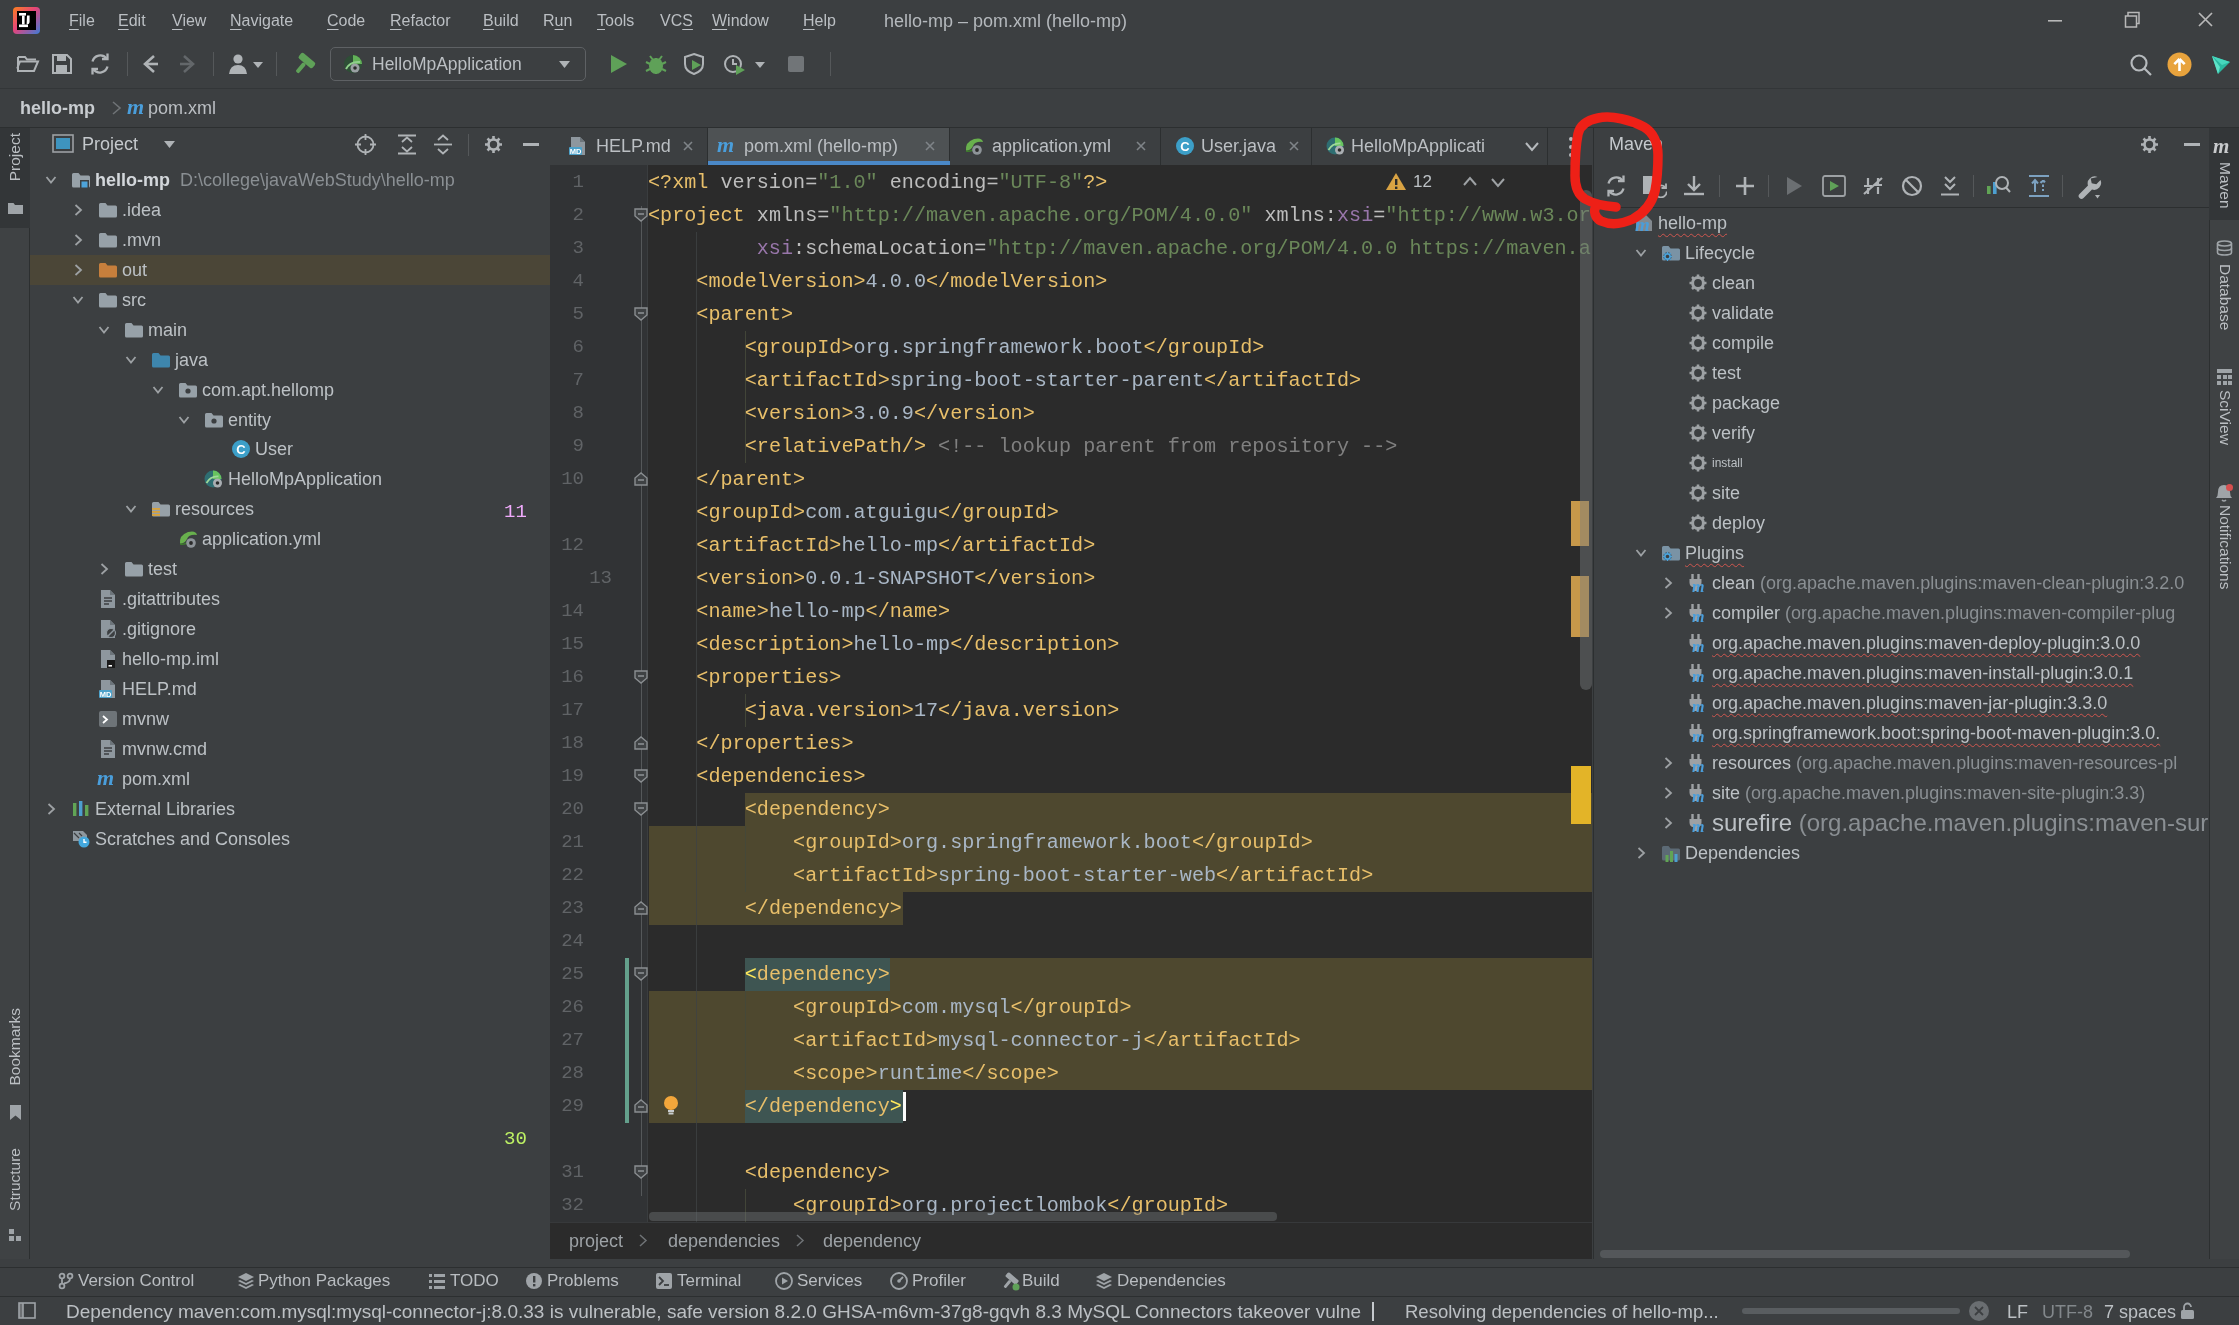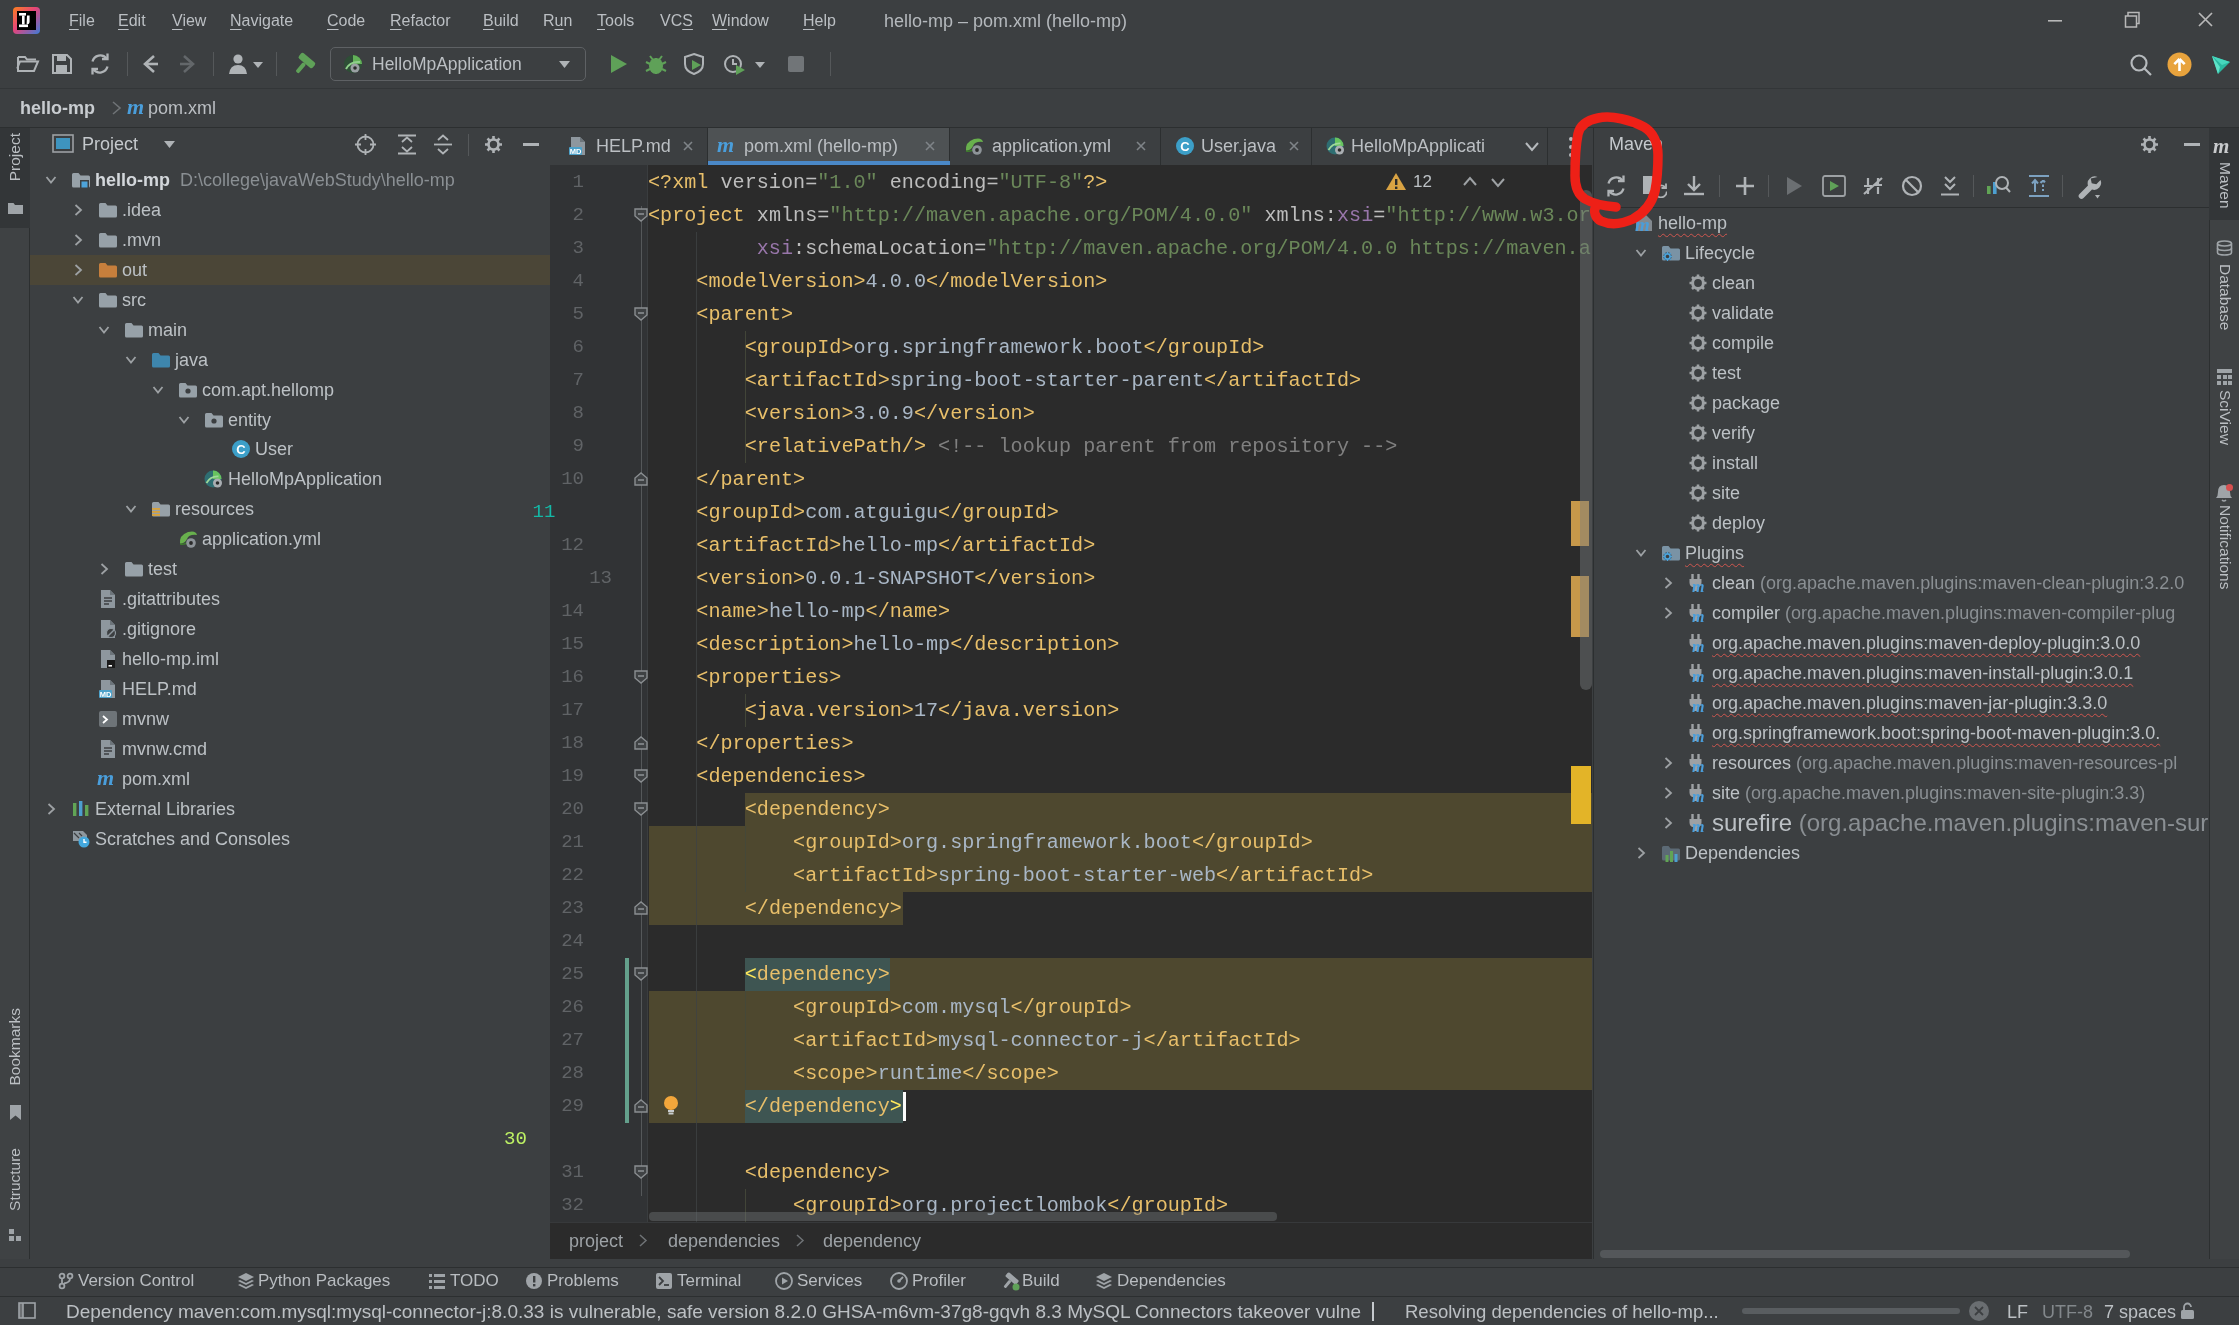--- a/index.html
+++ b/index.html
@@ -462,21 +462,21 @@
 <div class="abs mono" style="left:504px;top:165.5px;width:80px;text-align:right;line-height:33.0px;font-size:19px;color:#606366;">1</div>
 <div class="abs mono" style="left:504px;top:198.5px;width:80px;text-align:right;line-height:33.0px;font-size:19px;color:#606366;">2</div>
 <div class="abs mono" style="left:504px;top:231.5px;width:80px;text-align:right;line-height:33.0px;font-size:19px;color:#606366;">3</div>
 <div class="abs mono" style="left:504px;top:264.5px;width:80px;text-align:right;line-height:33.0px;font-size:19px;color:#606366;">4</div>
 <div class="abs mono" style="left:504px;top:297.5px;width:80px;text-align:right;line-height:33.0px;font-size:19px;color:#606366;">5</div>
 <div class="abs mono" style="left:504px;top:330.5px;width:80px;text-align:right;line-height:33.0px;font-size:19px;color:#606366;">6</div>
 <div class="abs mono" style="left:504px;top:363.5px;width:80px;text-align:right;line-height:33.0px;font-size:19px;color:#606366;">7</div>
 <div class="abs mono" style="left:504px;top:396.5px;width:80px;text-align:right;line-height:33.0px;font-size:19px;color:#606366;">8</div>
 <div class="abs mono" style="left:504px;top:429.5px;width:80px;text-align:right;line-height:33.0px;font-size:19px;color:#606366;">9</div>
 <div class="abs mono" style="left:504px;top:462.5px;width:80px;text-align:right;line-height:33.0px;font-size:19px;color:#606366;">10</div>
-<div class="abs mono" style="left:504px;top:495.5px;width:80px;text-align:center;line-height:33.0px;font-size:19px;color:#14b8a6;">11</div>
+<div class="abs mono" style="left:504px;top:495.5px;width:80px;text-align:left;line-height:33.0px;font-size:19px;color:#f0abfc;">11</div>
 <div class="abs mono" style="left:504px;top:528.5px;width:80px;text-align:right;line-height:33.0px;font-size:19px;color:#606366;">12</div>
 <div class="abs mono" style="left:532px;top:561.5px;width:80px;text-align:right;line-height:33.0px;font-size:19px;color:#606366;">13</div>
 <div class="abs mono" style="left:504px;top:594.5px;width:80px;text-align:right;line-height:33.0px;font-size:19px;color:#606366;">14</div>
 <div class="abs mono" style="left:504px;top:627.5px;width:80px;text-align:right;line-height:33.0px;font-size:19px;color:#606366;">15</div>
 <div class="abs mono" style="left:504px;top:660.5px;width:80px;text-align:right;line-height:33.0px;font-size:19px;color:#606366;">16</div>
 <div class="abs mono" style="left:504px;top:693.5px;width:80px;text-align:right;line-height:33.0px;font-size:19px;color:#606366;">17</div>
 <div class="abs mono" style="left:504px;top:726.5px;width:80px;text-align:right;line-height:33.0px;font-size:19px;color:#606366;">18</div>
 <div class="abs mono" style="left:504px;top:759.5px;width:80px;text-align:right;line-height:33.0px;font-size:19px;color:#606366;">19</div>
 <div class="abs mono" style="left:504px;top:792.5px;width:80px;text-align:right;line-height:33.0px;font-size:19px;color:#606366;">20</div>
 <div class="abs mono" style="left:504px;top:825.5px;width:80px;text-align:right;line-height:33.0px;font-size:19px;color:#606366;">21</div>
@@ -703,21 +703,21 @@
           <path d="M10 1.5 v3 M10 15.5 v3 M1.5 10 h3 M15.5 10 h3 M4 4 l2.1 2.1 M13.9 13.9 l2.1 2.1 M4 16 l2.1 -2.1 M13.9 6.1 l2.1 -2.1"></path>
         </g>
       </svg>
       <div class="abs" style="left:1712px;top:433px;transform:translateY(-50%);white-space:nowrap;font-size:18px;color:#bcc1c5;">verify</div>
       <svg class="abs" style="left:1688px;top:453px;" width="20" height="20" viewBox="0 0 20 20">
         <circle cx="10" cy="10" r="5.4" fill="none" stroke="#9da1a4" stroke-width="3"></circle>
         <g stroke="#9da1a4" stroke-width="2.6">
           <path d="M10 1.5 v3 M10 15.5 v3 M1.5 10 h3 M15.5 10 h3 M4 4 l2.1 2.1 M13.9 13.9 l2.1 2.1 M4 16 l2.1 -2.1 M13.9 6.1 l2.1 -2.1"></path>
         </g>
       </svg>
-      <div class="abs" style="left:1712px;top:463px;transform:translateY(-50%);white-space:nowrap;font-size:18px;color:#bcc1c5;">install</div>
+      <div class="abs" style="left:1712px;top:463px;transform:translateY(-50%);white-space:nowrap;font-size:12px;color:#bcc1c5;">install</div>
       <svg class="abs" style="left:1688px;top:483px;" width="20" height="20" viewBox="0 0 20 20">
         <circle cx="10" cy="10" r="5.4" fill="none" stroke="#9da1a4" stroke-width="3"></circle>
         <g stroke="#9da1a4" stroke-width="2.6">
           <path d="M10 1.5 v3 M10 15.5 v3 M1.5 10 h3 M15.5 10 h3 M4 4 l2.1 2.1 M13.9 13.9 l2.1 2.1 M4 16 l2.1 -2.1 M13.9 6.1 l2.1 -2.1"></path>
         </g>
       </svg>
       <div class="abs" style="left:1712px;top:493px;transform:translateY(-50%);white-space:nowrap;font-size:18px;color:#bcc1c5;">site</div>
       <svg class="abs" style="left:1688px;top:513px;" width="20" height="20" viewBox="0 0 20 20">
         <circle cx="10" cy="10" r="5.4" fill="none" stroke="#9da1a4" stroke-width="3"></circle>
         <g stroke="#9da1a4" stroke-width="2.6">

